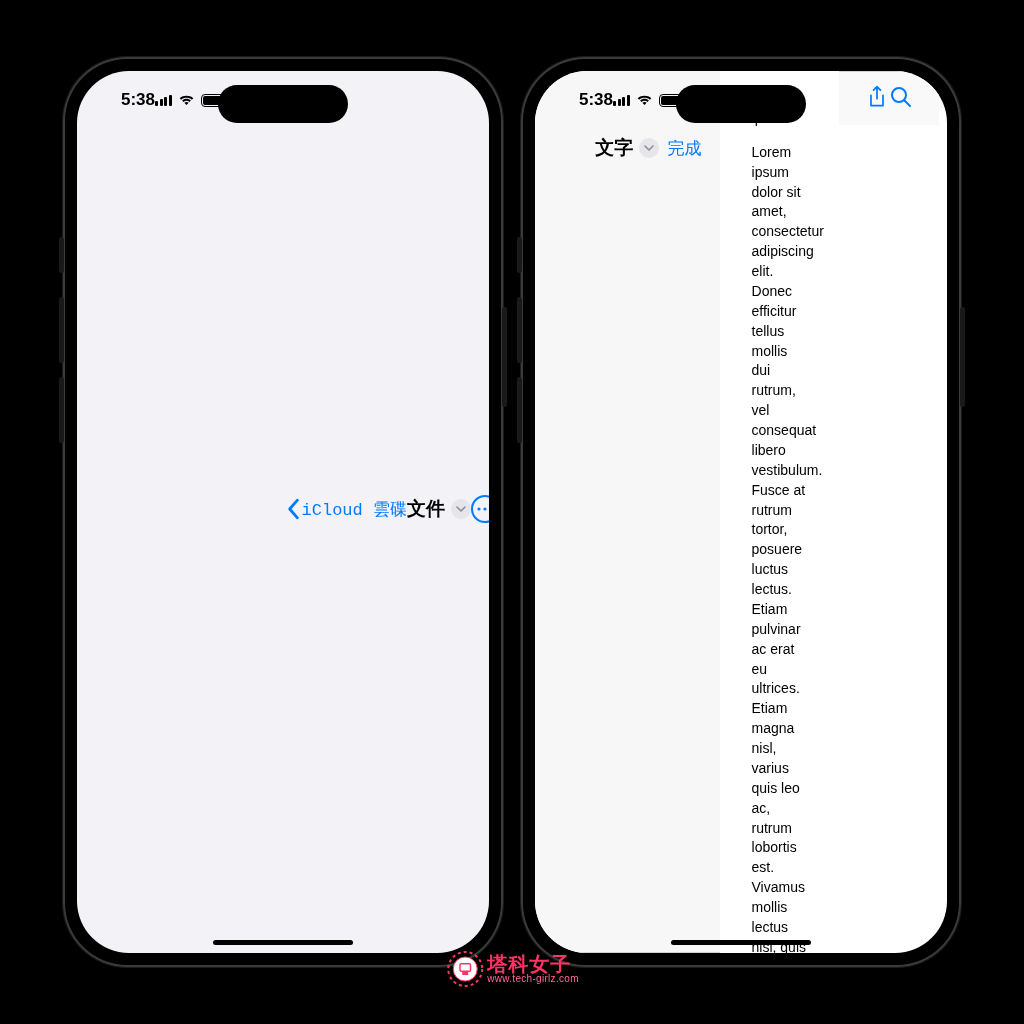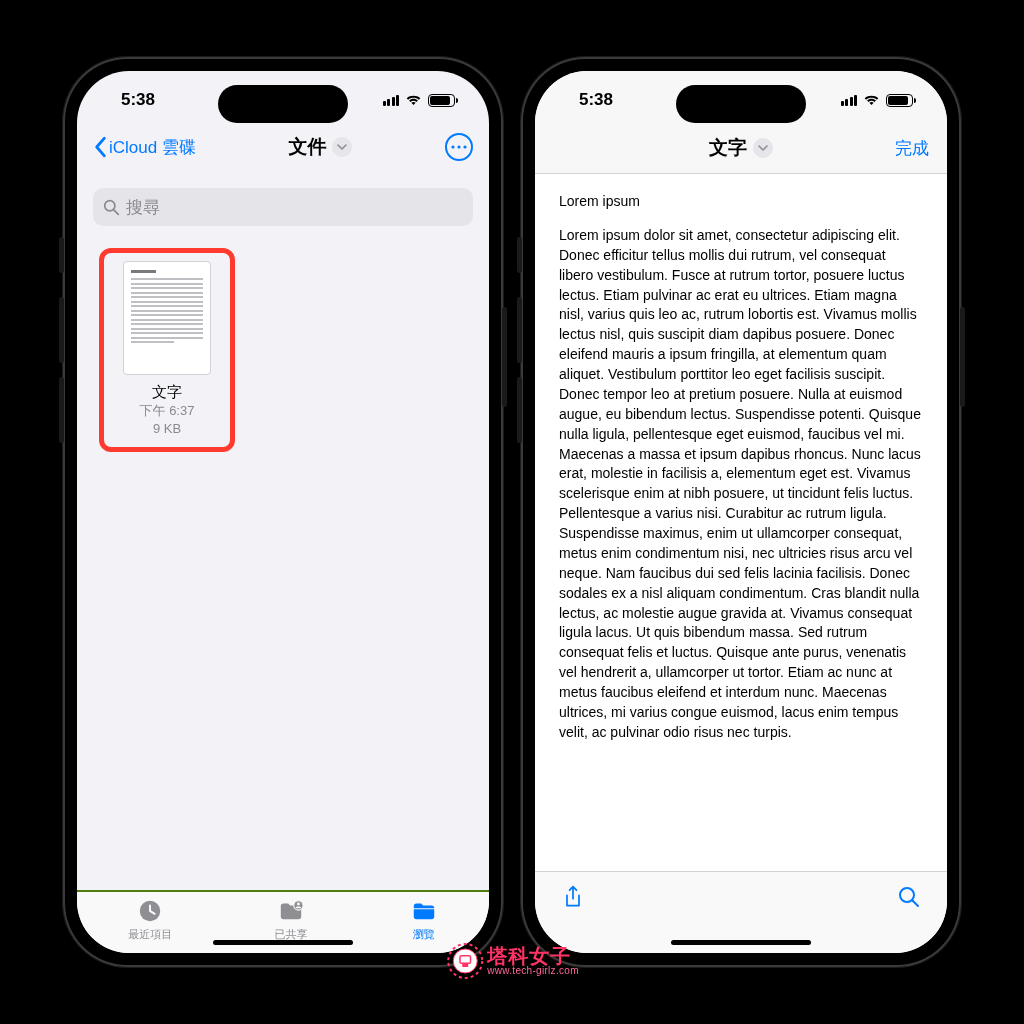--- a/index.html
+++ b/index.html
@@ -32,21 +32,21 @@
   .side-btn.l3 { left: -4px; top: 320px; width: 5px; height: 66px; }
   .side-btn.r1 { right: -4px; top: 250px; width: 5px; height: 100px; }
   .screen {
     width: 100%;
     height: 100%;
     background: #fff;
     border-radius: 52px;
     overflow: hidden;
     position: relative;
     display: flex;
-    flex-direction: column;
+    gap: 8px;
   }
   .island {
     position: absolute;
     top: 14px;
     left: 50%;
     transform: translateX(-50%);
     width: 130px;
     height: 38px;
     background: #000;
     border-radius: 22px;
@@ -75,21 +75,21 @@
 
   
   .s1 { background: #f2f2f7; }
   .nav-bar {
     padding: 4px 16px 10px;
     display: flex;
     align-items: center;
     justify-content: space-between;
     flex-shrink: 0;
   }
-  .nav-back { display: flex; align-items: center; color: #007aff; font-size: 17px; gap: 2px; }
+  .nav-back { display: flex; align-items: center; color: #007aff; font-size: 17px; gap: 2px; font-family: Liberation Mono, monospace; }
   .nav-back svg { width: 14px; height: 22px; }
   .nav-title-wrap { display: flex; align-items: center; gap: 6px; font-size: 19px; font-weight: 600; }
   .chev-badge { width: 20px; height: 20px; background: #e5e5ea; border-radius: 50%; display: flex; align-items: center; justify-content: center; }
   .chev-badge svg { width: 10px; height: 6px; }
   .nav-more { width: 28px; height: 28px; border: 2px solid #007aff; border-radius: 50%; display: flex; align-items: center; justify-content: center; color: #007aff; }
   .search-field {
     margin: 17px 16px 10px;
     background: #e4e4e9;
     border-radius: 10px;
     height: 38px;
@@ -158,21 +158,21 @@
     padding: 0 26px 0 26px;
     flex-shrink: 0;
     color: #007aff;
   }
   .toolbar svg { width: 24px; height: 24px; }
   .spacer-bottom { height: 28px; background: #f9f9f9; flex-shrink: 0; }
 
   
   .watermark {
     position: absolute;
-    bottom: 43px;
+    bottom: 35px;
     left: 50%;
     transform: translateX(-50%);
     z-index: 100;
     display: flex;
     align-items: center;
     gap: 2px;
     pointer-events: none;
   }
   .wm-badge { width: 40px; height: 40px; }
   .wm-text { display: flex; flex-direction: column; line-height: 1; }

